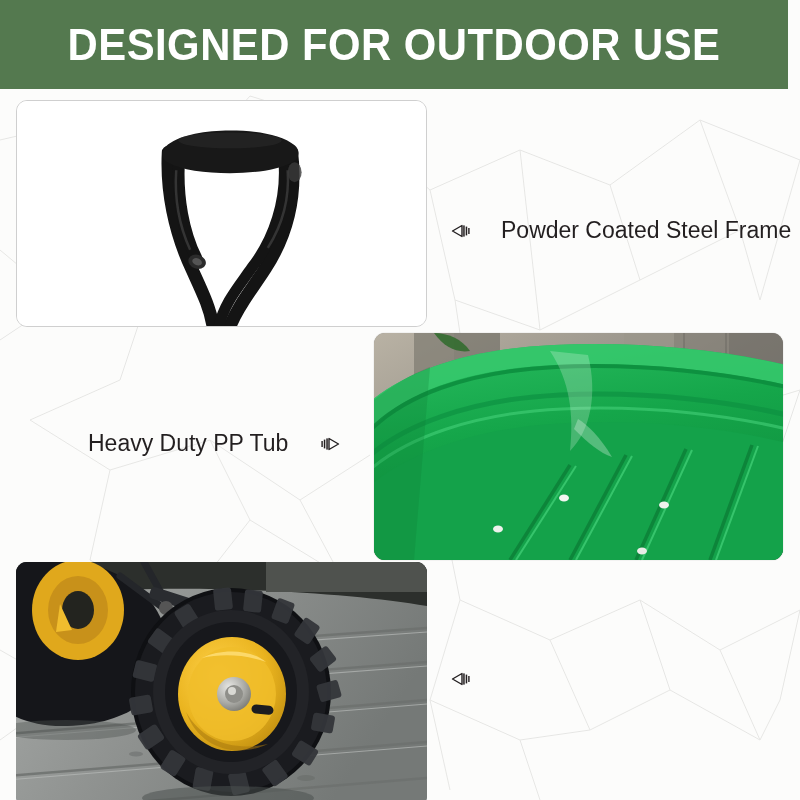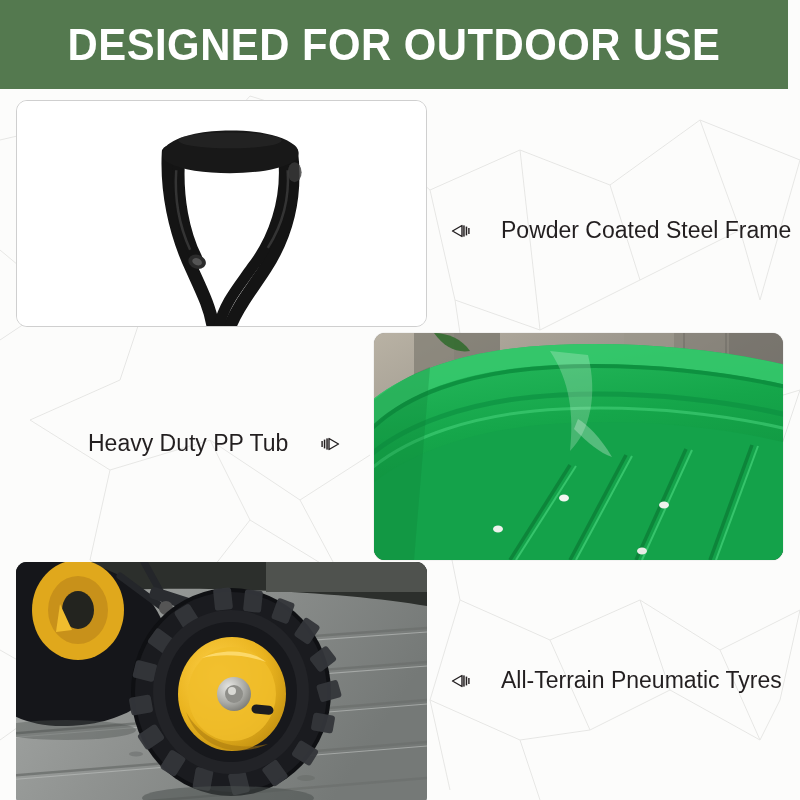--- a/index.html
+++ b/index.html
@@ -415,16 +415,15 @@
     <svg class="marker marker-left" viewBox="0 0 22 22">
       <g fill="none" stroke="#231f20" stroke-width="1.4" stroke-linejoin="round">
         <path d="M3.5 11 L13 5.5 L13 16.5 Z"></path>
       </g>
       <g fill="#231f20">
         <rect x="14.2" y="5.4" width="1.5" height="11.2"></rect>
         <rect x="16.7" y="6.6" width="1.5" height="8.8"></rect>
         <rect x="19.2" y="8.0" width="1.4" height="6"></rect>
       </g>
     </svg>
-    <span class="label-text">All-Terrain Pneumatic Tyres</span>
   </div>
 
 </div>
 
 </body></html>

